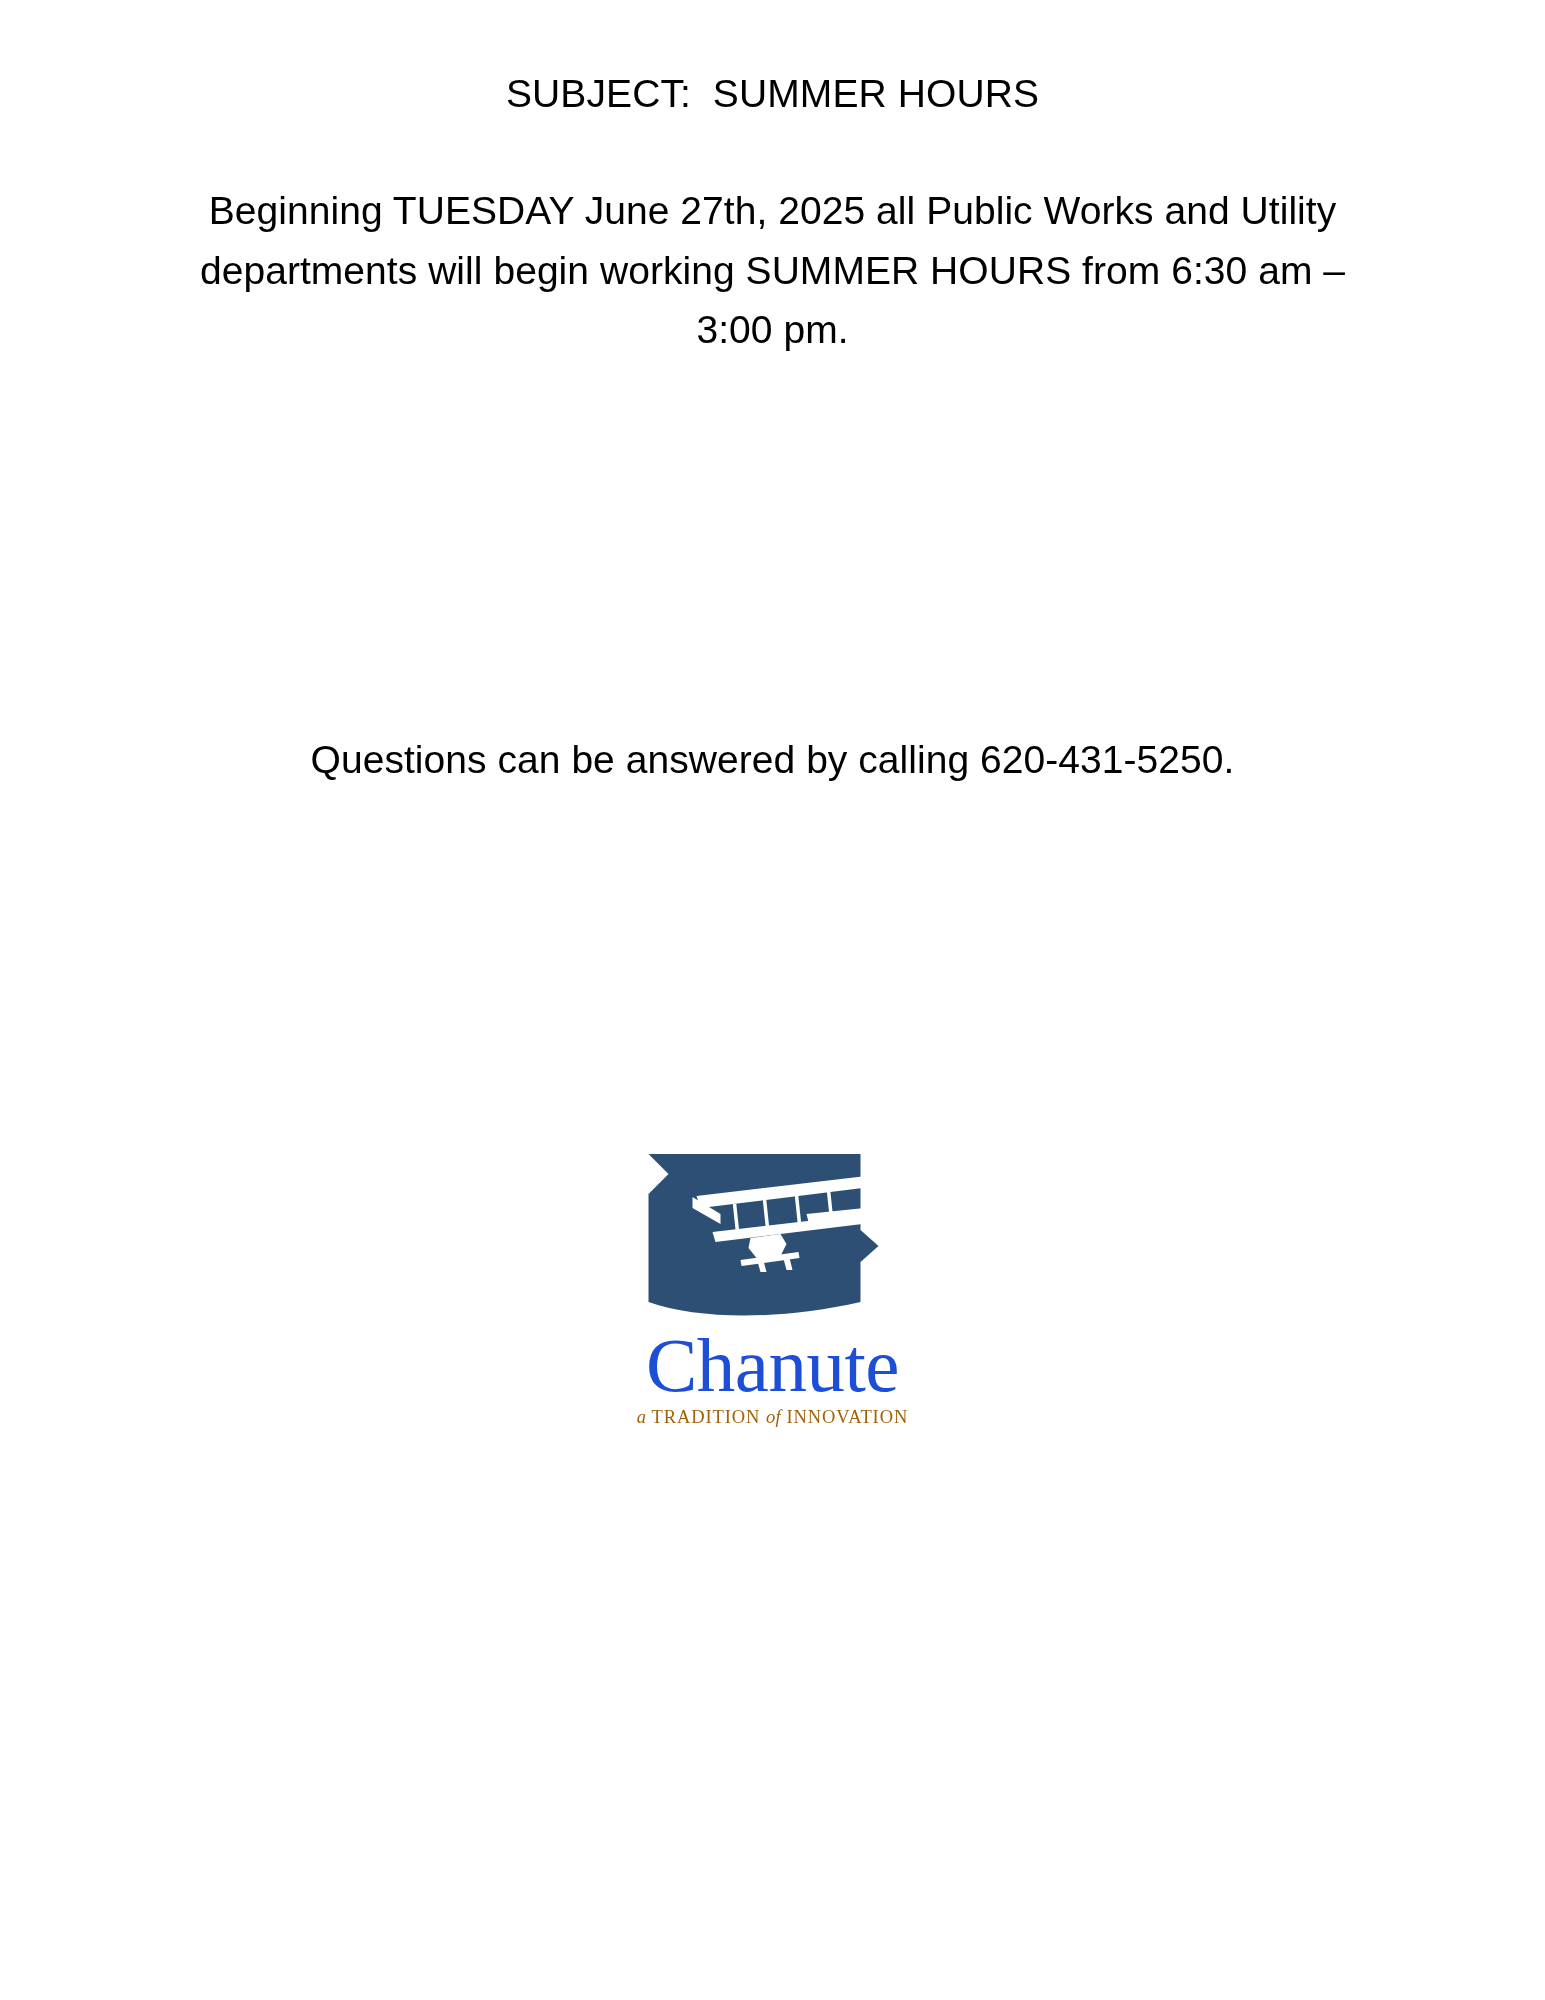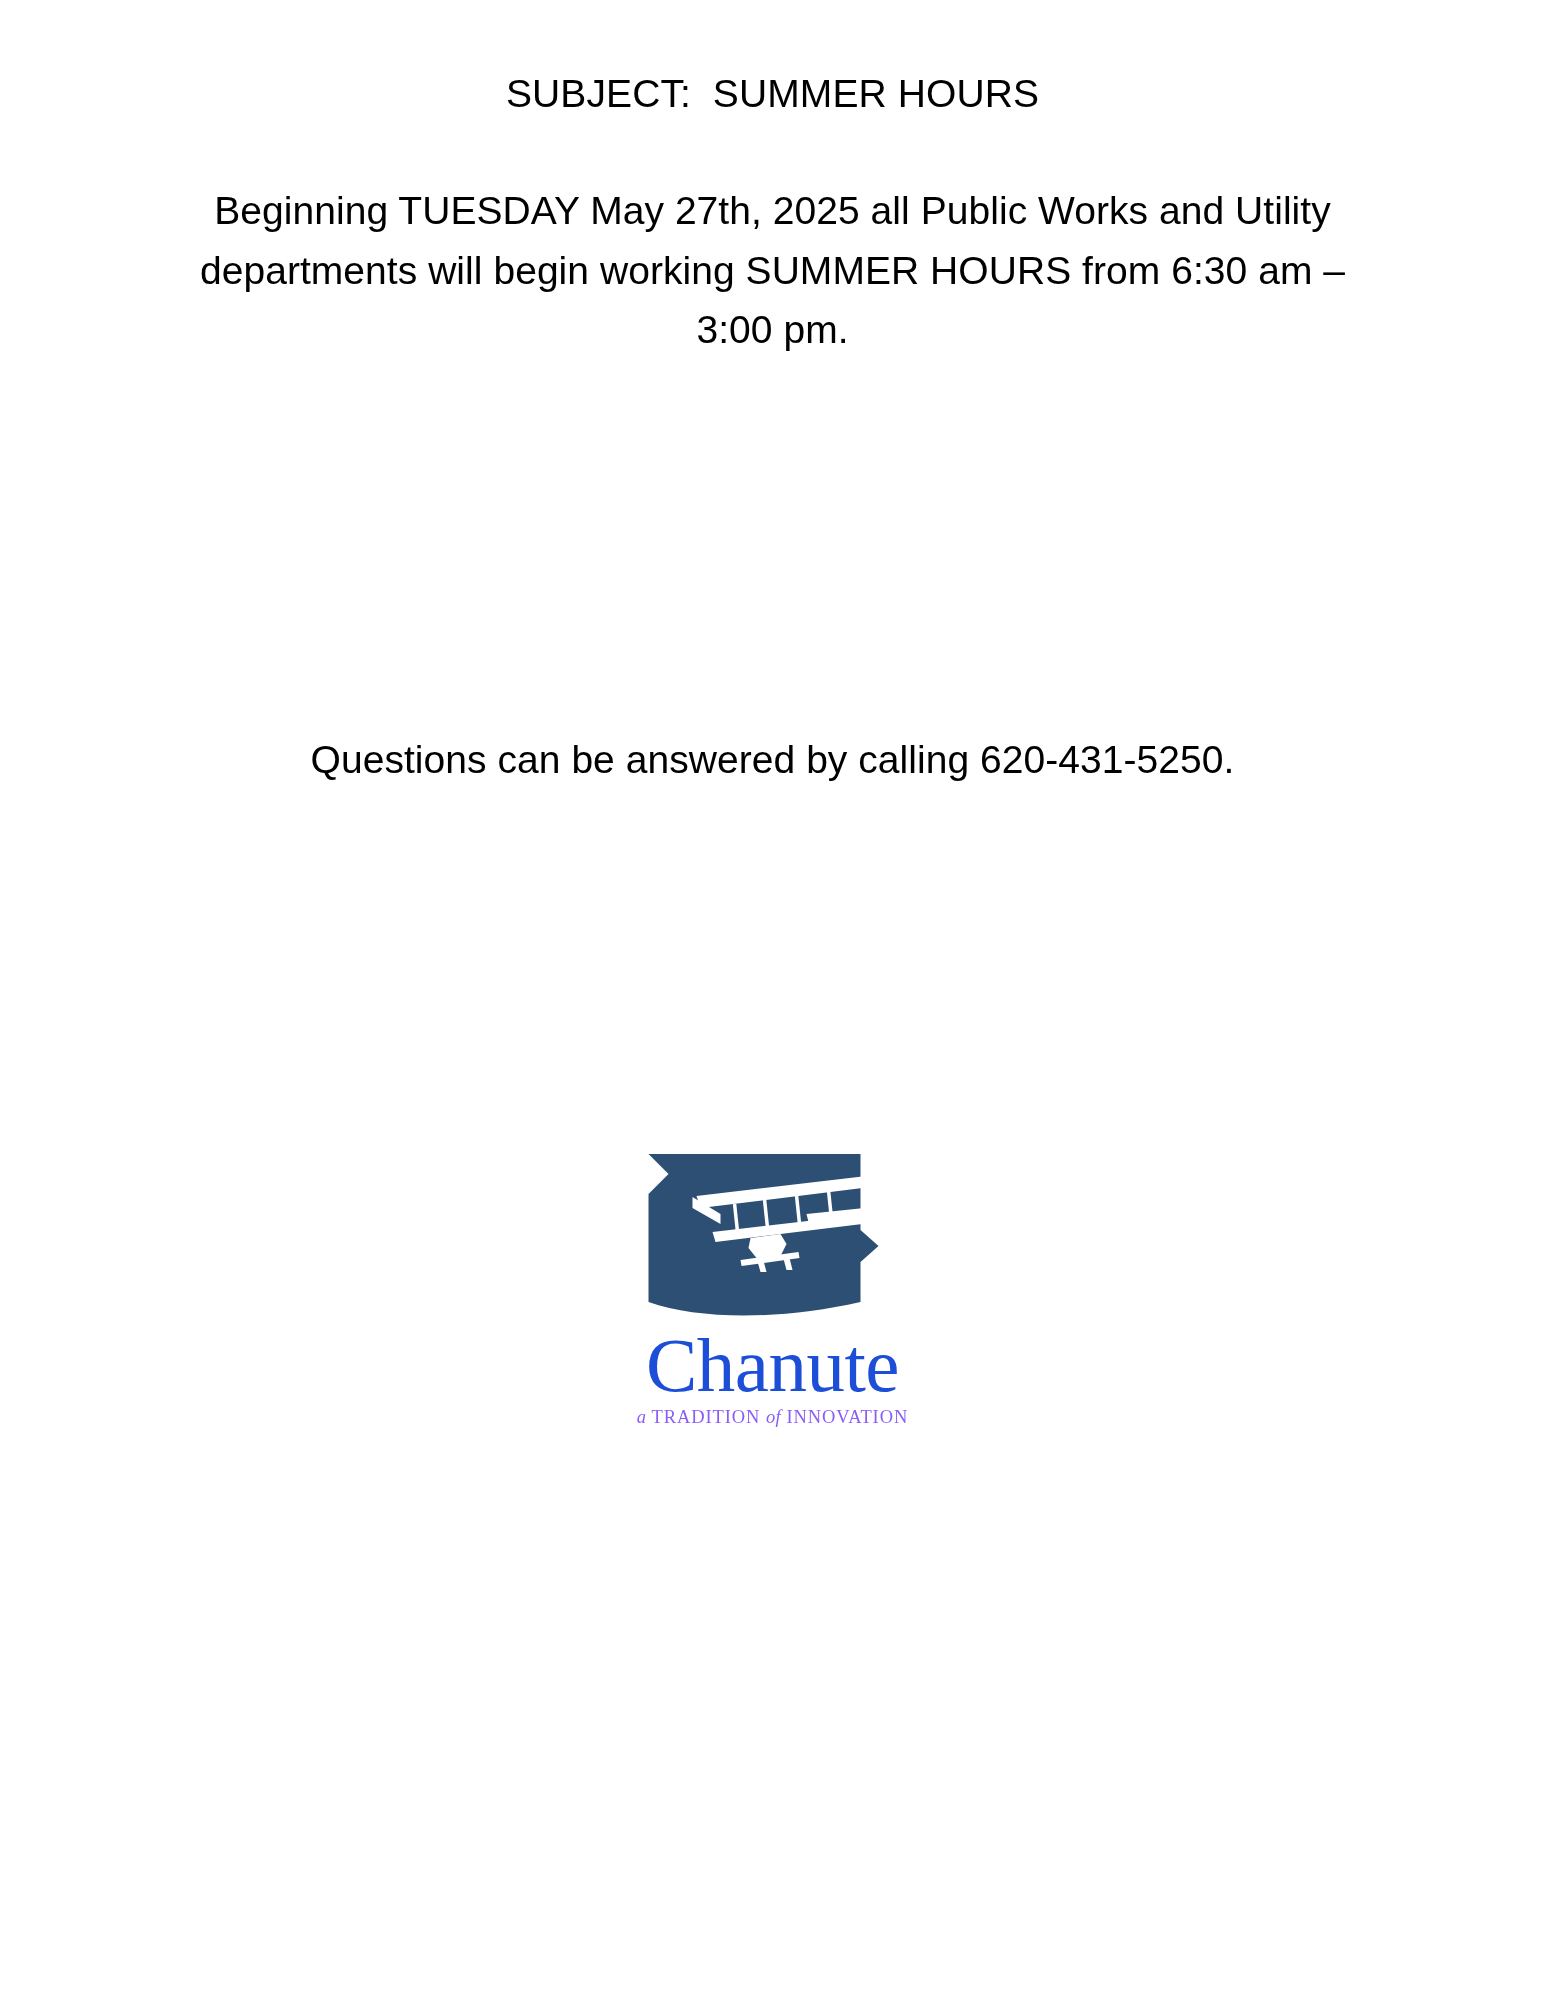--- a/index.html
+++ b/index.html
@@ -106,21 +106,21 @@
     line-height: 0.98;
     color: #1d4ed8;
     letter-spacing: -0.5px;
     margin-top: 6px;
   }
   .logo-tagline {
     margin-top: 4px;
     font-family: "Liberation Serif", serif;
     font-size: 18.5px;
     letter-spacing: 0.9px;
-    color: #8b5cf6;
+    color: #a16207;
     white-space: nowrap;
   }
   .logo-tagline .ital {
     font-style: italic;
     letter-spacing: 0.3px;
   }
 </style>
 </head>
 <body>
 
@@ -128,21 +128,21 @@
 
   <div class="notice">
 
 
     <div class="spacer-1"></div>
 
     <div class="line-subject">SUBJECT:  SUMMER HOURS</div>
 
     <div class="spacer-2"></div>
 
-    <div class="para para-1">Beginning TUESDAY May 27th, 2025 all Public Works and Utility departments will begin working SUMMER HOURS from 6:30 am – 3:00 pm.</div>
+    <div class="para para-1">Beginning TUESDAY June 27th, 2025 all Public Works and Utility departments will begin working SUMMER HOURS from 6:30 am – 3:00 pm.</div>
 
     <div class="spacer-3"></div>
 
 
     <div class="spacer-4"></div>
 
 
     <div class="spacer-5"></div>
 
 

